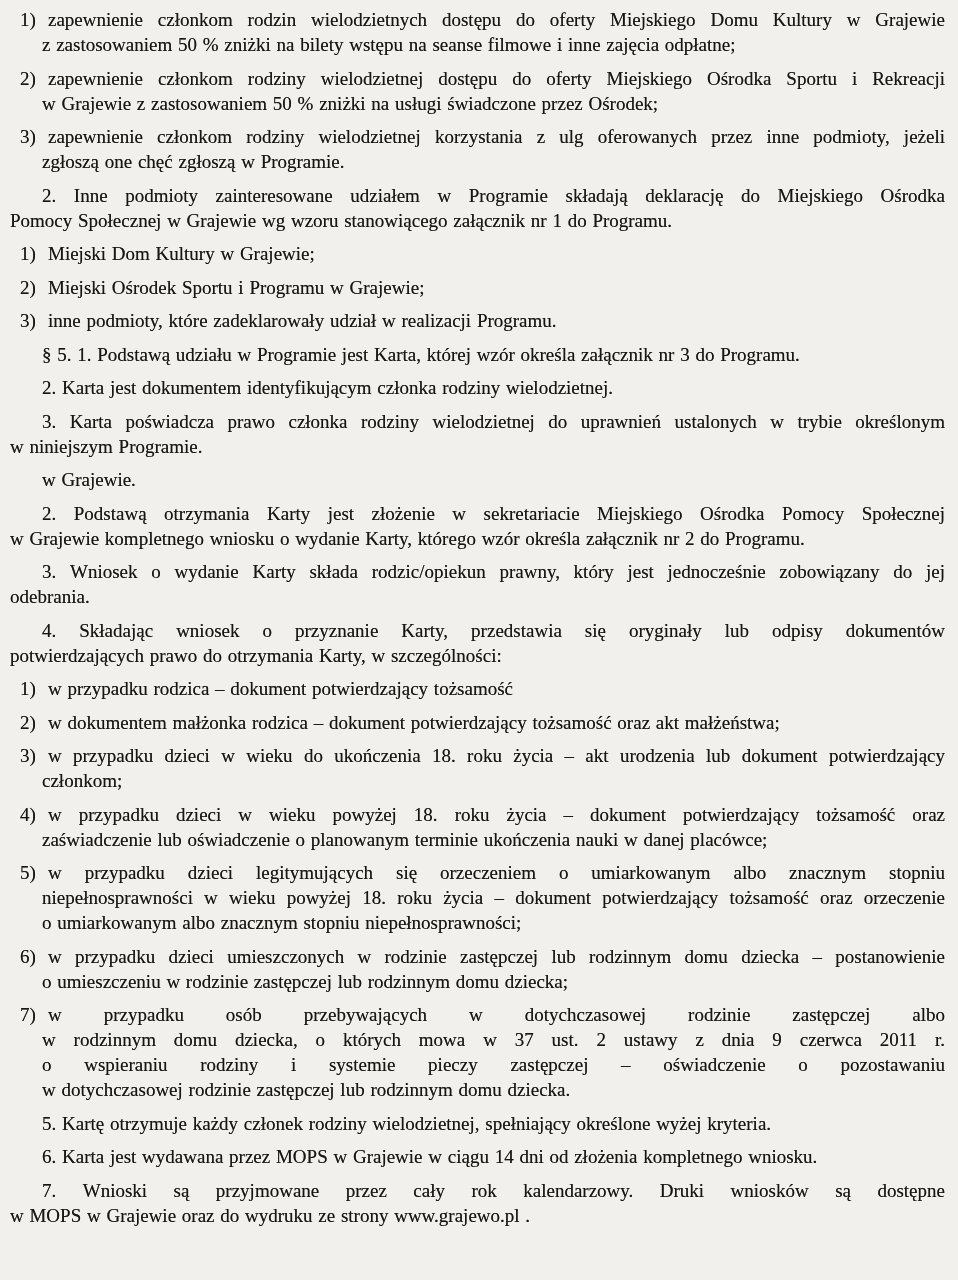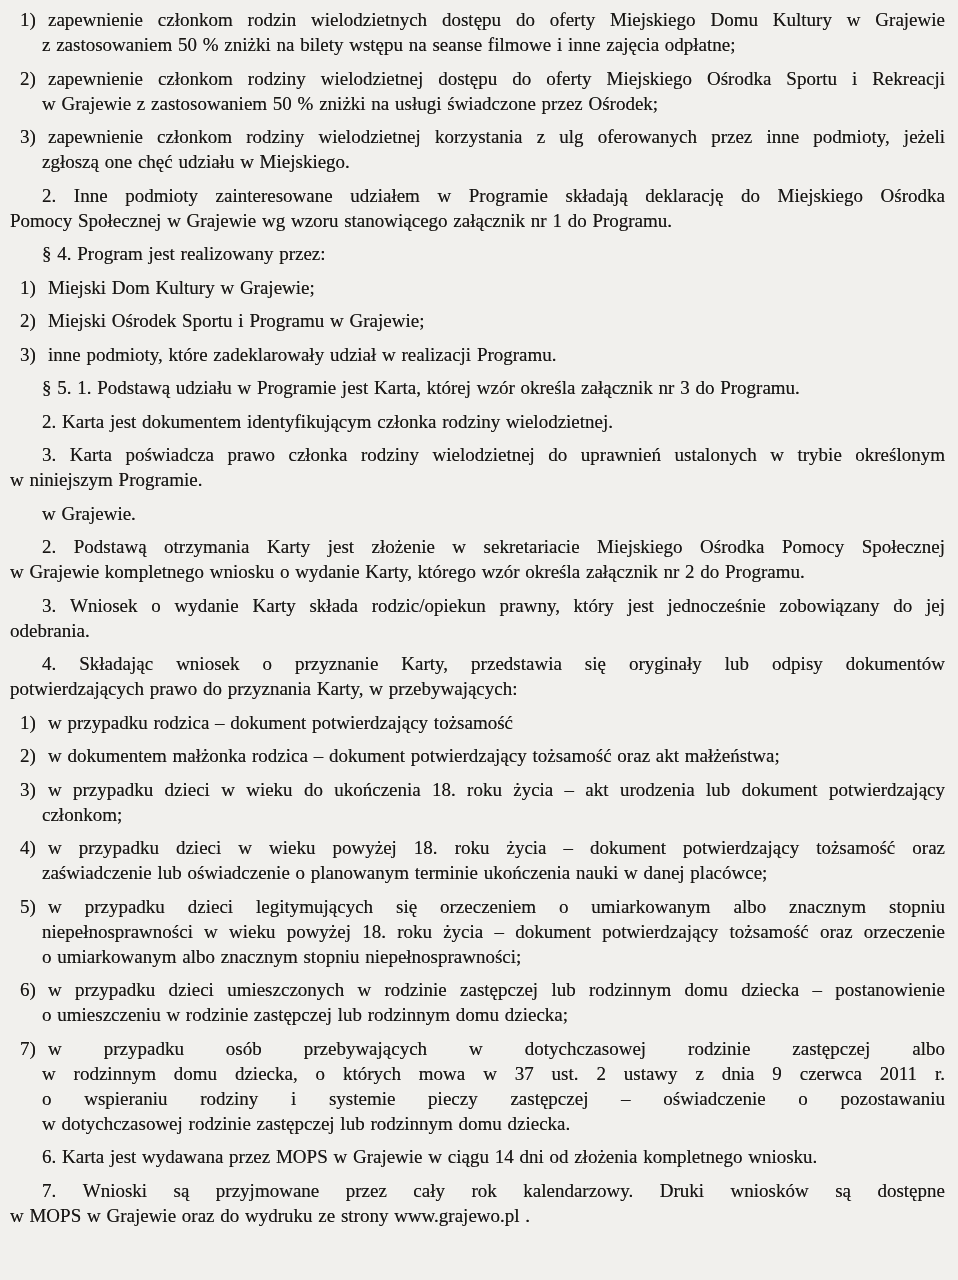--- a/index.html
+++ b/index.html
@@ -67,28 +67,25 @@
       <div class="line">z zastosowaniem 50 % zniżki na bilety wstępu na seanse filmowe i inne zajęcia odpłatne;</div>
     </div>
     <div class="para list">
       <span class="num">2)</span>
       <div class="line j">zapewnienie członkom rodziny wielodzietnej dostępu do oferty Miejskiego Ośrodka Sportu i&nbsp;Rekreacji</div>
       <div class="line">w Grajewie z zastosowaniem 50 % zniżki na usługi świadczone przez Ośrodek;</div>
     </div>
     <div class="para list">
       <span class="num">3)</span>
       <div class="line j">zapewnienie członkom rodziny wielodzietnej korzystania z&nbsp;ulg oferowanych przez inne podmioty, jeżeli</div>
-      <div class="line">zgłoszą one chęć udziału w Miejskiego.</div>
+      <div class="line">zgłoszą one chęć zgłoszą w Programie.</div>
     </div>
     <div class="para plain">
       <div class="line j">2.&nbsp;Inne podmioty zainteresowane udziałem w&nbsp;Programie składają deklarację do Miejskiego Ośrodka</div>
       <div class="line">Pomocy Społecznej w Grajewie wg wzoru stanowiącego załącznik nr 1 do Programu.</div>
-    </div>
-    <div class="para plain">
-      <div class="line">§ 4. Program jest realizowany przez:</div>
     </div>
     <div class="para list">
       <span class="num">1)</span>
       <div class="line">Miejski Dom Kultury w Grajewie;</div>
     </div>
     <div class="para list">
       <span class="num">2)</span>
       <div class="line">Miejski Ośrodek Sportu i Programu w Grajewie;</div>
     </div>
     <div class="para list">
@@ -111,21 +108,21 @@
     <div class="para plain">
       <div class="line j">2.&nbsp;Podstawą otrzymania Karty jest złożenie w&nbsp;sekretariacie Miejskiego Ośrodka Pomocy Społecznej</div>
       <div class="line">w Grajewie kompletnego wniosku o wydanie Karty, którego wzór określa załącznik nr 2 do Programu.</div>
     </div>
     <div class="para plain">
       <div class="line j">3.&nbsp;Wniosek o&nbsp;wydanie Karty składa rodzic/opiekun prawny, który jest jednocześnie zobowiązany do jej</div>
       <div class="line">odebrania.</div>
     </div>
     <div class="para plain">
       <div class="line j">4.&nbsp;Składając wniosek o&nbsp;przyznanie Karty, przedstawia się oryginały lub odpisy dokumentów</div>
-      <div class="line">potwierdzających prawo do przyznania Karty, w przebywających:</div>
+      <div class="line">potwierdzających prawo do otrzymania Karty, w szczególności:</div>
     </div>
     <div class="para list">
       <span class="num">1)</span>
       <div class="line">w przypadku rodzica – dokument potwierdzający tożsamość</div>
     </div>
     <div class="para list">
       <span class="num">2)</span>
       <div class="line">w dokumentem małżonka rodzica – dokument potwierdzający tożsamość oraz akt małżeństwa;</div>
     </div>
     <div class="para list">
@@ -150,19 +147,22 @@
       <div class="line">o umieszczeniu w rodzinie zastępczej lub rodzinnym domu dziecka;</div>
     </div>
     <div class="para list">
       <span class="num">7)</span>
       <div class="line j">w przypadku osób przebywających w&nbsp;dotychczasowej rodzinie zastępczej albo</div>
       <div class="line j">w rodzinnym domu dziecka, o&nbsp;których mowa w&nbsp;37&nbsp;ust.&nbsp;2&nbsp;ustawy z&nbsp;dnia 9&nbsp;czerwca 2011&nbsp;r.</div>
       <div class="line j">o wspieraniu rodziny i&nbsp;systemie pieczy zastępczej – oświadczenie o&nbsp;pozostawaniu</div>
       <div class="line">w dotychczasowej rodzinie zastępczej lub rodzinnym domu dziecka.</div>
     </div>
     <div class="para plain">
+      <div class="line">5. Kartę otrzymuje każdy członek rodziny wielodzietnej, spełniający określone wyżej kryteria.</div>
+    </div>
+    <div class="para plain">
       <div class="line">6. Karta jest wydawana przez MOPS w Grajewie w ciągu 14 dni od złożenia kompletnego wniosku.</div>
     </div>
     <div class="para plain">
       <div class="line j">7.&nbsp;Wnioski są przyjmowane przez cały rok kalendarzowy. Druki wniosków są dostępne</div>
       <div class="line">w MOPS w Grajewie oraz do wydruku ze strony www.grajewo.pl .</div>
     </div>
   </div>
 
 </body></html>

